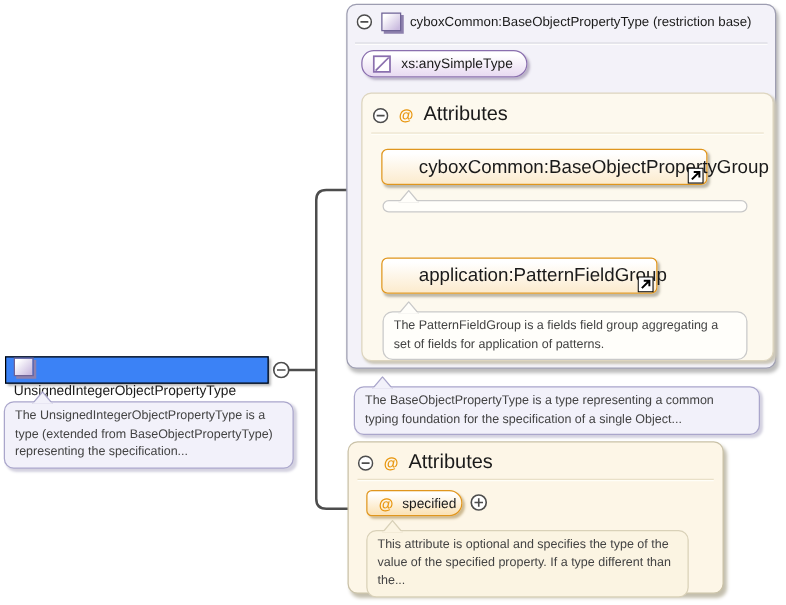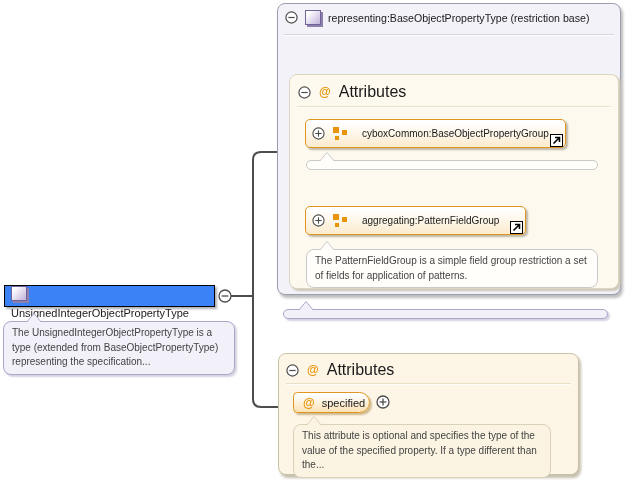--- a/index.html
+++ b/index.html
@@ -47,21 +47,21 @@
   .attr-header{display:flex;align-items:center;gap:8px;padding:8px 8px 0 8px;}
   .attr-header .word{font-size:16px;}
   .at{color:#e8950c;font-size:12px;font-weight:bold;line-height:12px;}
   .sep-cream{position:absolute;left:7px;right:7px;border-top:1px solid #e9e0c8;border-bottom:1px solid #fffef8;}
 
   
   .grp-box{position:absolute;height:29px;border:1px solid #e0961e;border-radius:5px;
            background:linear-gradient(180deg,#ffffff 10%,#fcecd0 95%);
            box-shadow:2px 2px 2px #bdb8a9;display:flex;align-items:center;gap:8px;
            padding-left:6px;box-sizing:border-box;}
-  .grp-box .lbl{font-size:10px;white-space:nowrap;margin-left:7px;}
+  .grp-box .lbl{font-size:15px;white-space:nowrap;margin-left:7px;}
   .link-ic{position:absolute;right:2px;bottom:0px;}
 
   
   .dt-pill{position:absolute;left:14px;top:38px;width:77px;height:21px;
            border:1px solid #e0961e;border-radius:5px 12px 12px 5px;
            background:linear-gradient(180deg,#ffffff 10%,#fbe3b8 95%);
            box-shadow:2px 2px 2px #cdb88f;display:flex;align-items:center;gap:7px;
            padding-left:9px;box-sizing:border-box;}
   .dt-pill .lbl{font-size:11px;}
 
@@ -101,24 +101,31 @@
     <span>The UnsignedIntegerObjectPropertyType is a type (extended from BaseObjectPropertyType) representing the specification...</span>
   </div>
 
   <div class="panel" id="base-panel">
     <div class="panel-header">
       <svg width="13" height="13" viewBox="0 0 14 14">
         <circle cx="7" cy="7" r="6" fill="#fff" stroke="#4d4d4d" stroke-width="1.3"></circle>
         <line x1="3.6" y1="7" x2="10.4" y2="7" stroke="#4d4d4d" stroke-width="1.3"></line>
       </svg>
       <div class="ct-icon"></div>
-      <span class="panel-title">representing:BaseObjectPropertyType (restriction base)</span>
+      <span class="panel-title">cyboxCommon:BaseObjectPropertyType (restriction base)</span>
     </div>
     <div class="sep" style="top:30px"></div>
 
+    <div class="st-pill">
+      <svg width="16" height="15" viewBox="0 0 16 15">
+        <rect x="1" y="1" width="13" height="12.5" fill="#fff" stroke="#8a6fae" stroke-width="1.4"></rect>
+        <line x1="2.5" y1="12.5" x2="13" y2="2" stroke="#8a6fae" stroke-width="1.4"></line>
+      </svg>
+      <span class="lbl">xs:anySimpleType</span>
+    </div>
 
     <div class="cream" id="attr-section">
       <div class="attr-header">
         <svg width="13" height="13" viewBox="0 0 14 14">
           <circle cx="7" cy="7" r="6" fill="#fff" stroke="#4d4d4d" stroke-width="1.3"></circle>
           <line x1="3.6" y1="7" x2="10.4" y2="7" stroke="#4d4d4d" stroke-width="1.3"></line>
         </svg>
         <span class="at">@</span>
         <span class="word">Attributes</span>
       </div>
@@ -152,41 +159,42 @@
         <svg width="13" height="13" viewBox="0 0 14 14">
           <circle cx="7" cy="7" r="6" fill="#fff" stroke="#4d4d4d" stroke-width="1.2"></circle>
           <line x1="3.6" y1="7" x2="10.4" y2="7" stroke="#4d4d4d" stroke-width="1.2"></line>
           <line x1="7" y1="3.6" x2="7" y2="10.4" stroke="#4d4d4d" stroke-width="1.2"></line>
         </svg>
         <svg width="14" height="14" viewBox="0 0 14 14">
           <rect x="0" y="0" width="6" height="6" fill="#e8940c"></rect>
           <rect x="9" y="3" width="5" height="5" fill="#e8940c"></rect>
           <rect x="2" y="9" width="4" height="4" fill="#e8940c"></rect>
         </svg>
-        <span class="lbl">aggregating:PatternFieldGroup</span>
+        <span class="lbl">application:PatternFieldGroup</span>
         <svg class="link-ic" width="13" height="13" viewBox="0 0 13 13">
           <rect x="0.5" y="0.5" width="12" height="12" fill="#fff" stroke="#000"></rect>
           <path d="M3.5 9.5 L9 4 M5 3.5 H9.5 V8" stroke="#000" stroke-width="1.6" fill="none"></path>
         </svg>
       </div>
       <div class="tip tip-white" style="left:16px;top:174px;width:292px;">
         <svg class="ptr" style="left:12px" viewBox="0 0 16 10">
           <polygon points="0,10 8,0.5 16,10" fill="#fffefa" stroke="#c9c9c9" stroke-width="1"></polygon>
           <rect x="0" y="9" width="16" height="1.5" fill="#fffefa"></rect>
         </svg>
-        <span>The PatternFieldGroup is a simple field group restriction a set of fields for application of patterns.</span>
+        <span>The PatternFieldGroup is a fields field group aggregating a set of fields for application of patterns.</span>
       </div>
     </div>
   </div>
 
   <div class="tip tip-lav" style="left:283px;top:309px;width:325px;">
     <svg class="ptr" style="left:14px" viewBox="0 0 16 10">
       <polygon points="0,10 8,0.5 16,10" fill="#f2f1fa" stroke="#aaa6cb" stroke-width="1"></polygon>
       <rect x="0" y="9" width="16" height="1.5" fill="#f2f1fa"></rect>
     </svg>
+    <span>The BaseObjectPropertyType is a type representing a common typing foundation for the specification of a single Object...</span>
   </div>
 
   <div class="panel" id="attrs-panel">
     <div class="attr-header" style="padding:7px 7px 0 7px">
       <svg width="13" height="13" viewBox="0 0 14 14">
         <circle cx="7" cy="7" r="6" fill="#fff" stroke="#4d4d4d" stroke-width="1.3"></circle>
         <line x1="3.6" y1="7" x2="10.4" y2="7" stroke="#4d4d4d" stroke-width="1.3"></line>
       </svg>
       <span class="at">@</span>
       <span class="word">Attributes</span>

